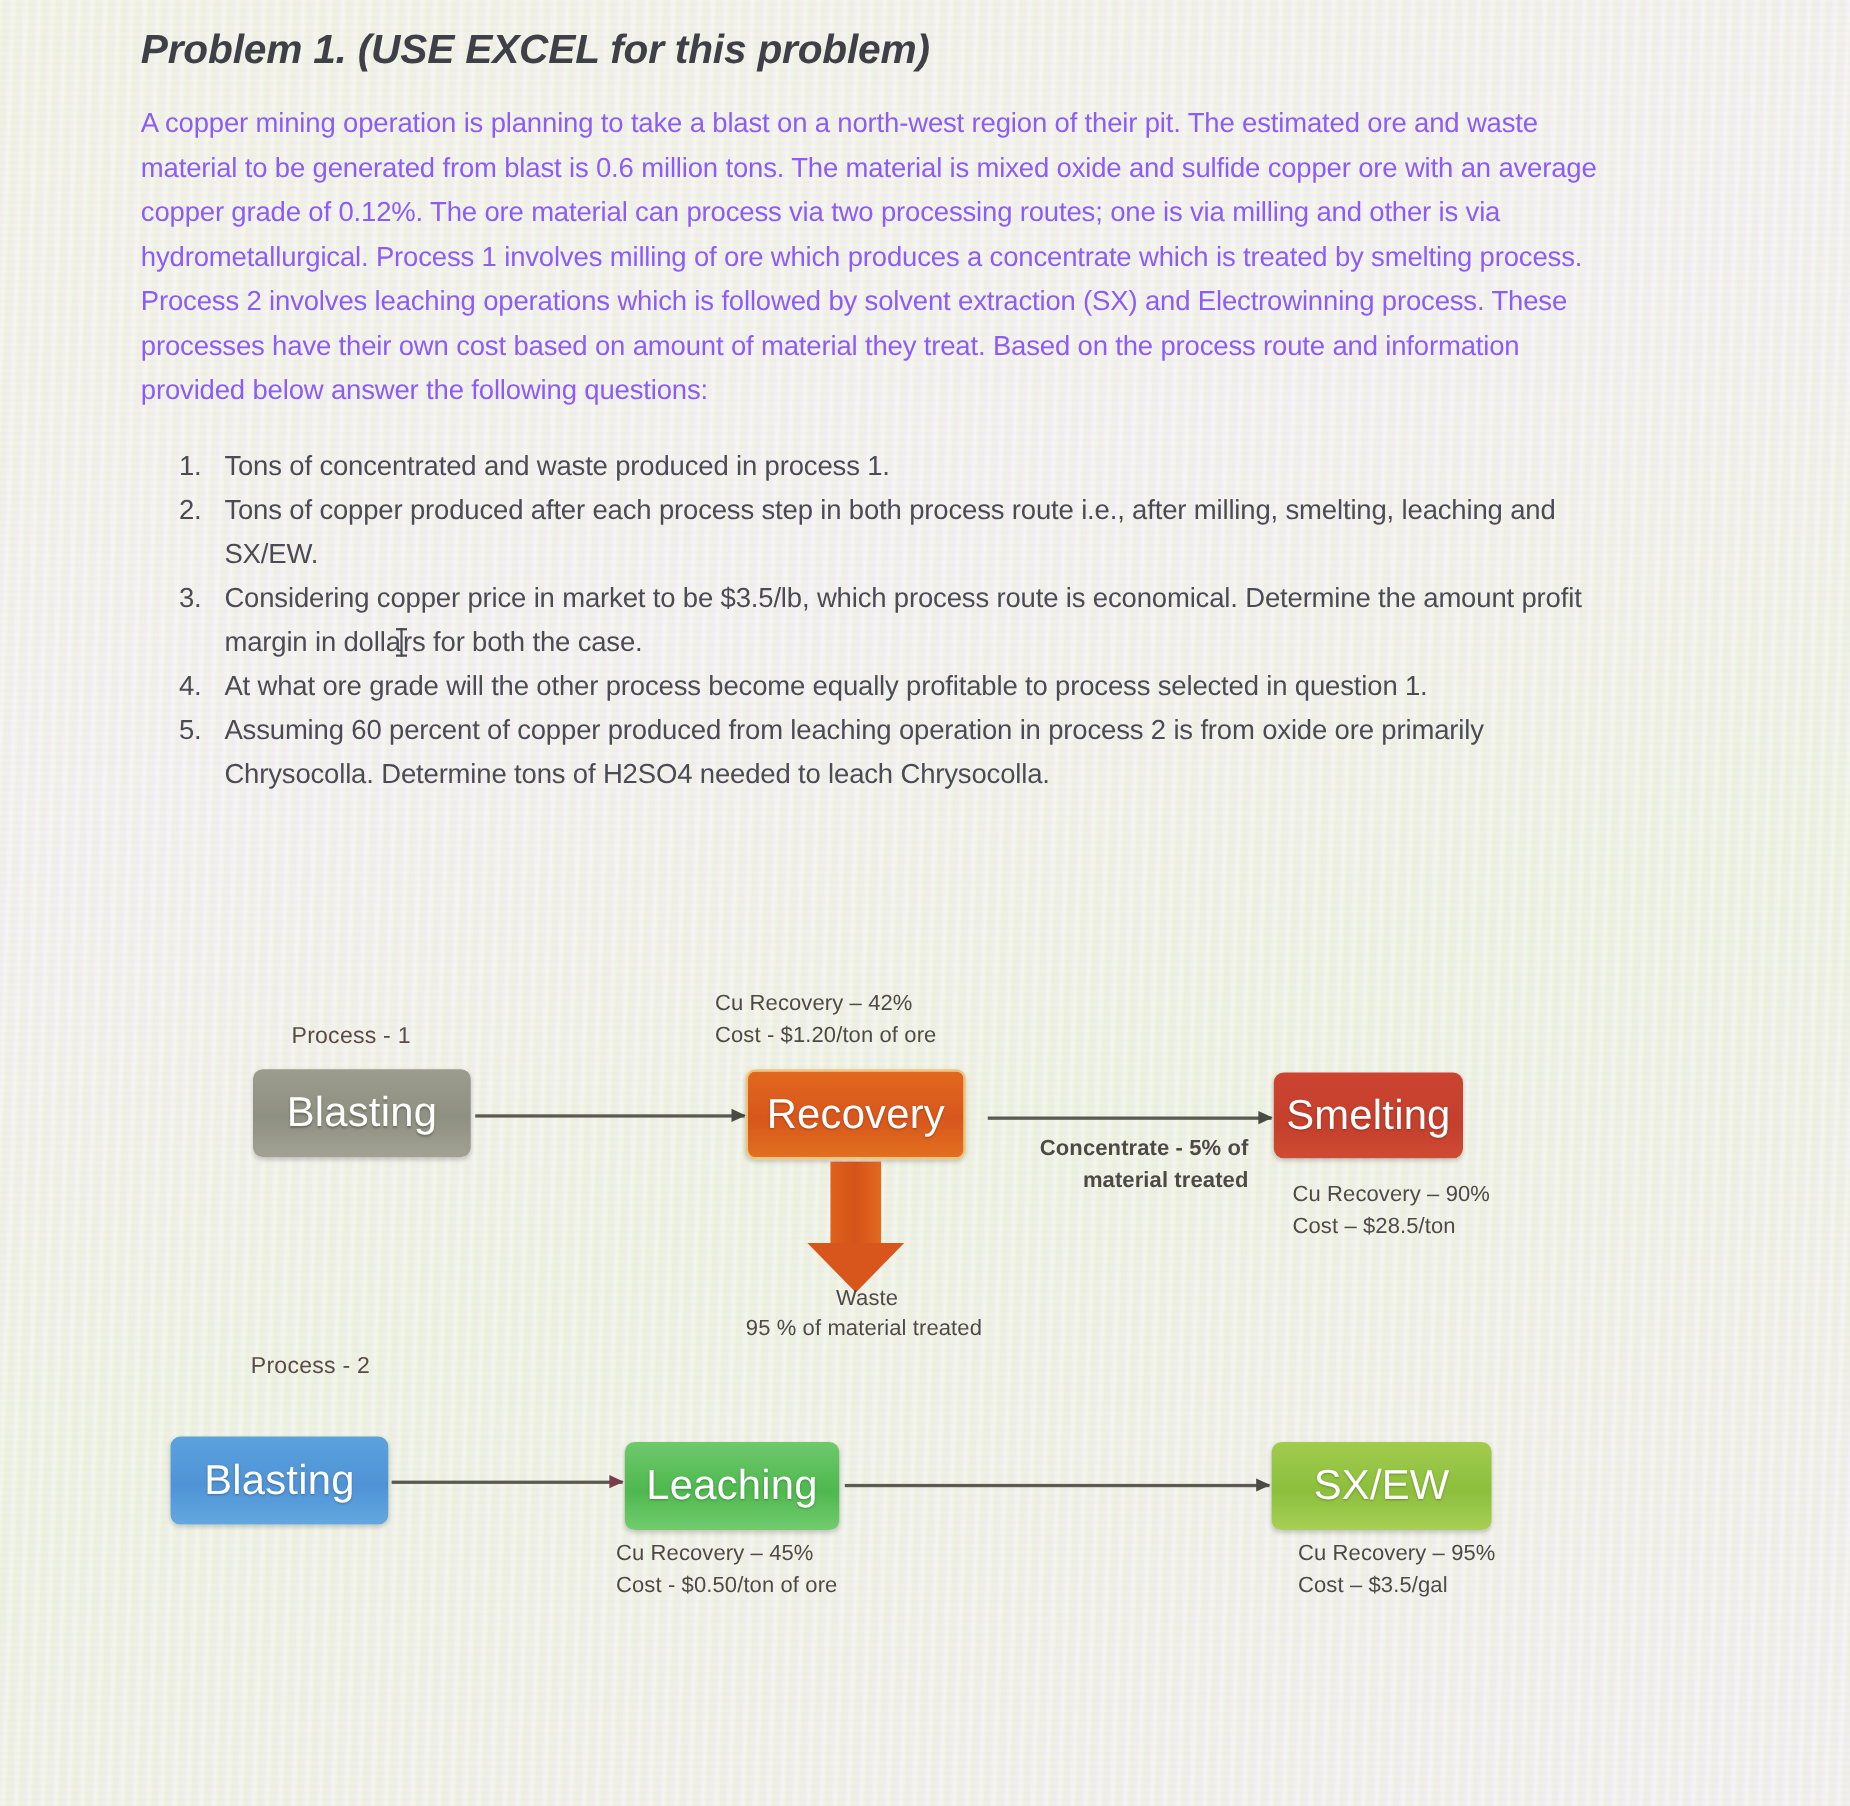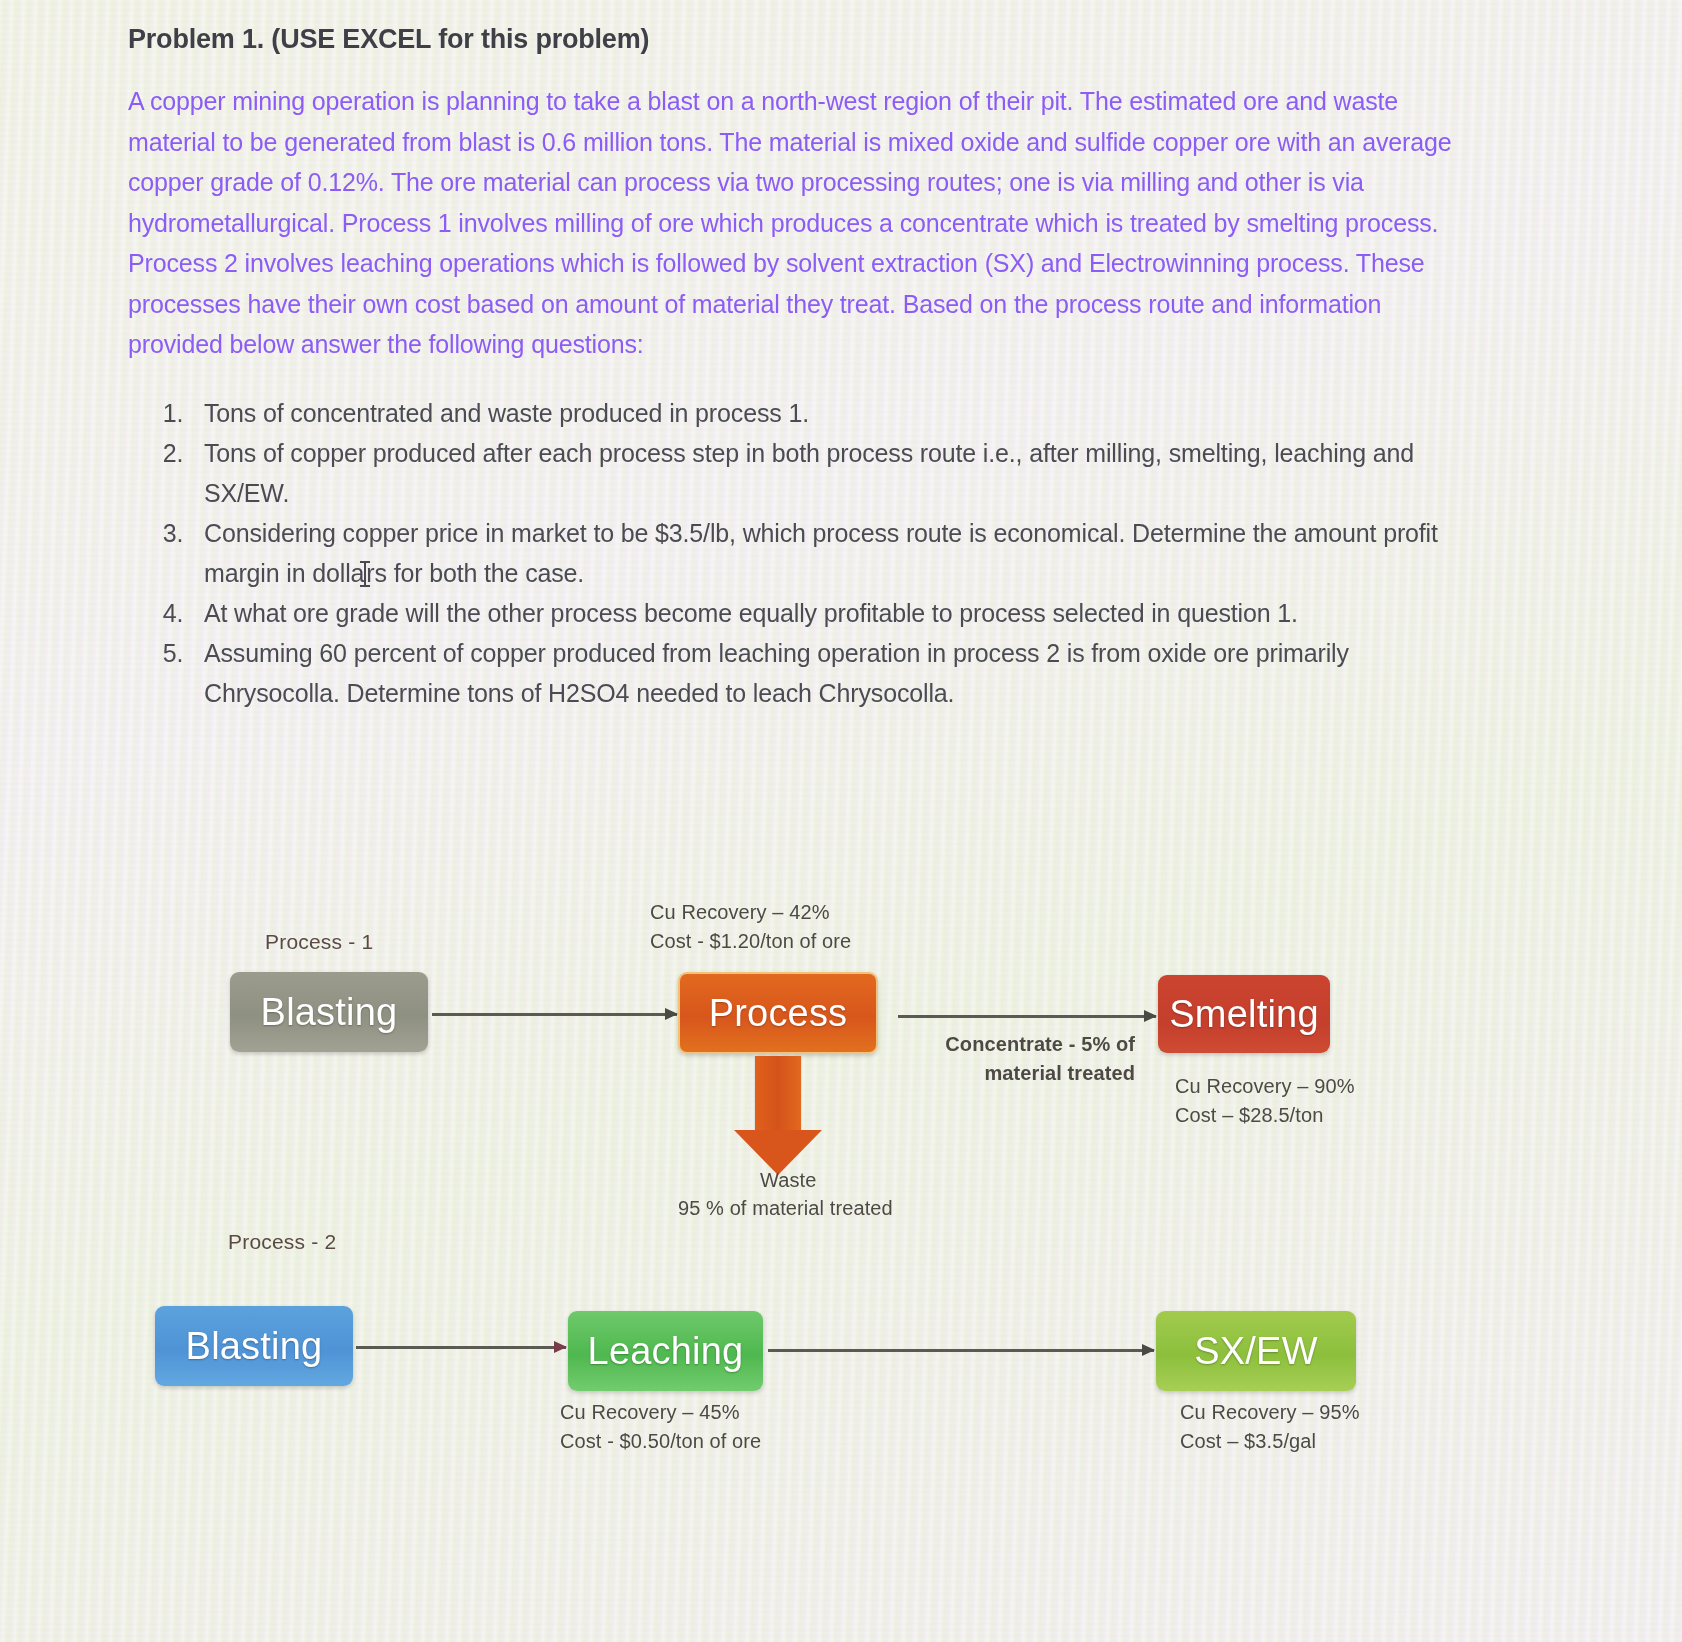--- a/index.html
+++ b/index.html
@@ -36,25 +36,26 @@
 
   
   .doc {
     position: absolute;
     left: 128px;
     top: 24px;
     width: 1330px;
     color: #4a4a52;
   }
   h1.title {
-    font-size: 27px;
+    font-size: 37px;
     font-weight: bold;
     margin: 0 0 26px 0;
     letter-spacing: -0.2px;
     color: #3f3f48;
+    font-style: italic;
   }
   p.para {
     font-size: 25px;
     line-height: 40.5px;
     margin: 0;
     letter-spacing: -0.15px;
     color: #8b5cf6;
   }
   ol.questions {
     margin: 28px 0 0 0;
@@ -208,21 +209,21 @@
 
     <div class="proclabel lbl-proc1">Process - 1</div>
 
     <div class="annot an-milling">
       <div>Cu Recovery – 42%</div>
       <div>Cost - $1.20/ton of ore</div>
     </div>
 
     <div class="nodebox box-blasting1">Blasting</div>
     <div class="arrow ar-1"></div>
-    <div class="nodebox box-milling">Process</div>
+    <div class="nodebox box-milling">Recovery</div>
     <div class="arrow ar-2"></div>
     <div class="nodebox box-smelting">Smelting</div>
 
     <div class="annot an-conc">
       <div>Concentrate - 5% of</div>
       <div>material treated</div>
     </div>
 
     <div class="annot an-smelt">
       <div>Cu Recovery – 90%</div>

